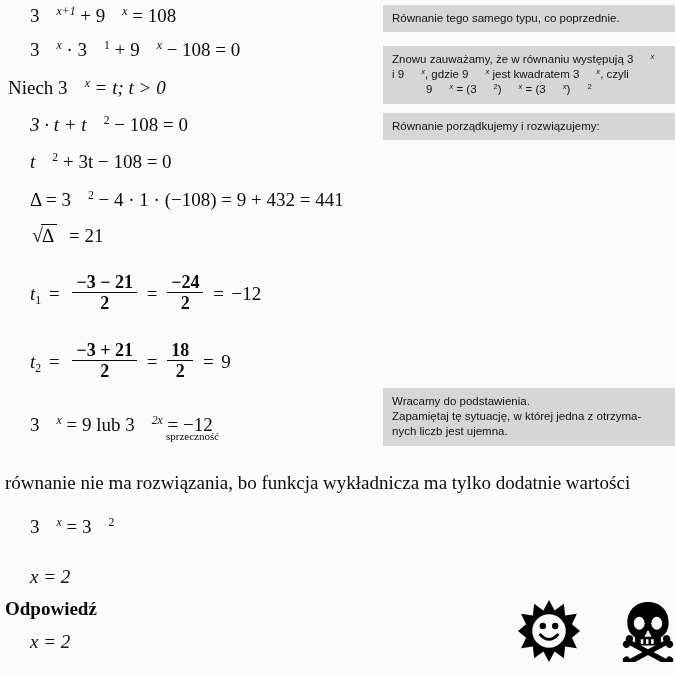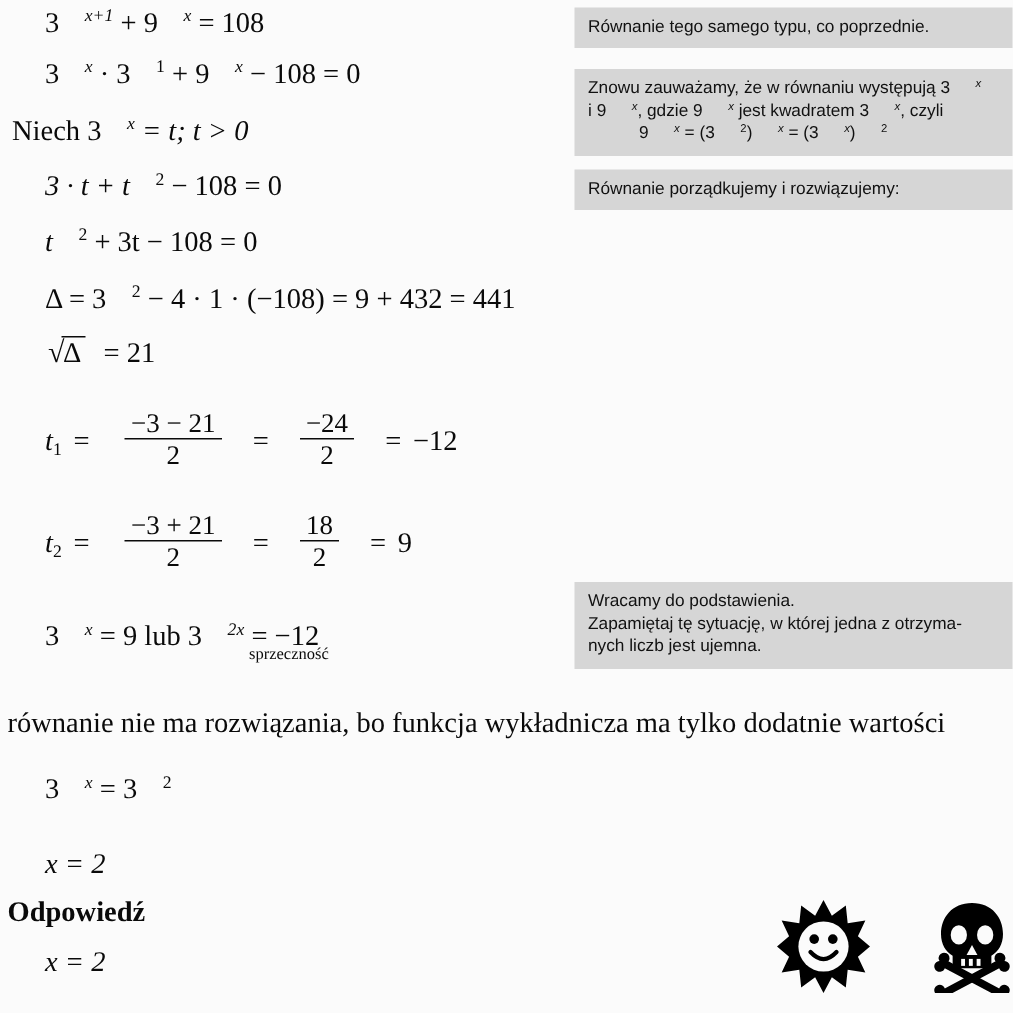--- a/index.html
+++ b/index.html
@@ -46,21 +46,22 @@
   }
   .ital { font-style: italic; }
 
   
   .frac {
     display: inline-block;
     vertical-align: middle;
     text-align: center;
     position: relative;
     top: -0.15em;
-    margin: 0 16px;
+    margin: 0 5px;
+    font-weight: bold;
   }
   .frac .num {
     display: block;
     padding: 0 4px 1px 4px;
     border-bottom: 1.3px solid #0a0a0a;
     font-size: 18px;
   }
   .frac .den {
     display: block;
     padding-top: 1px;

